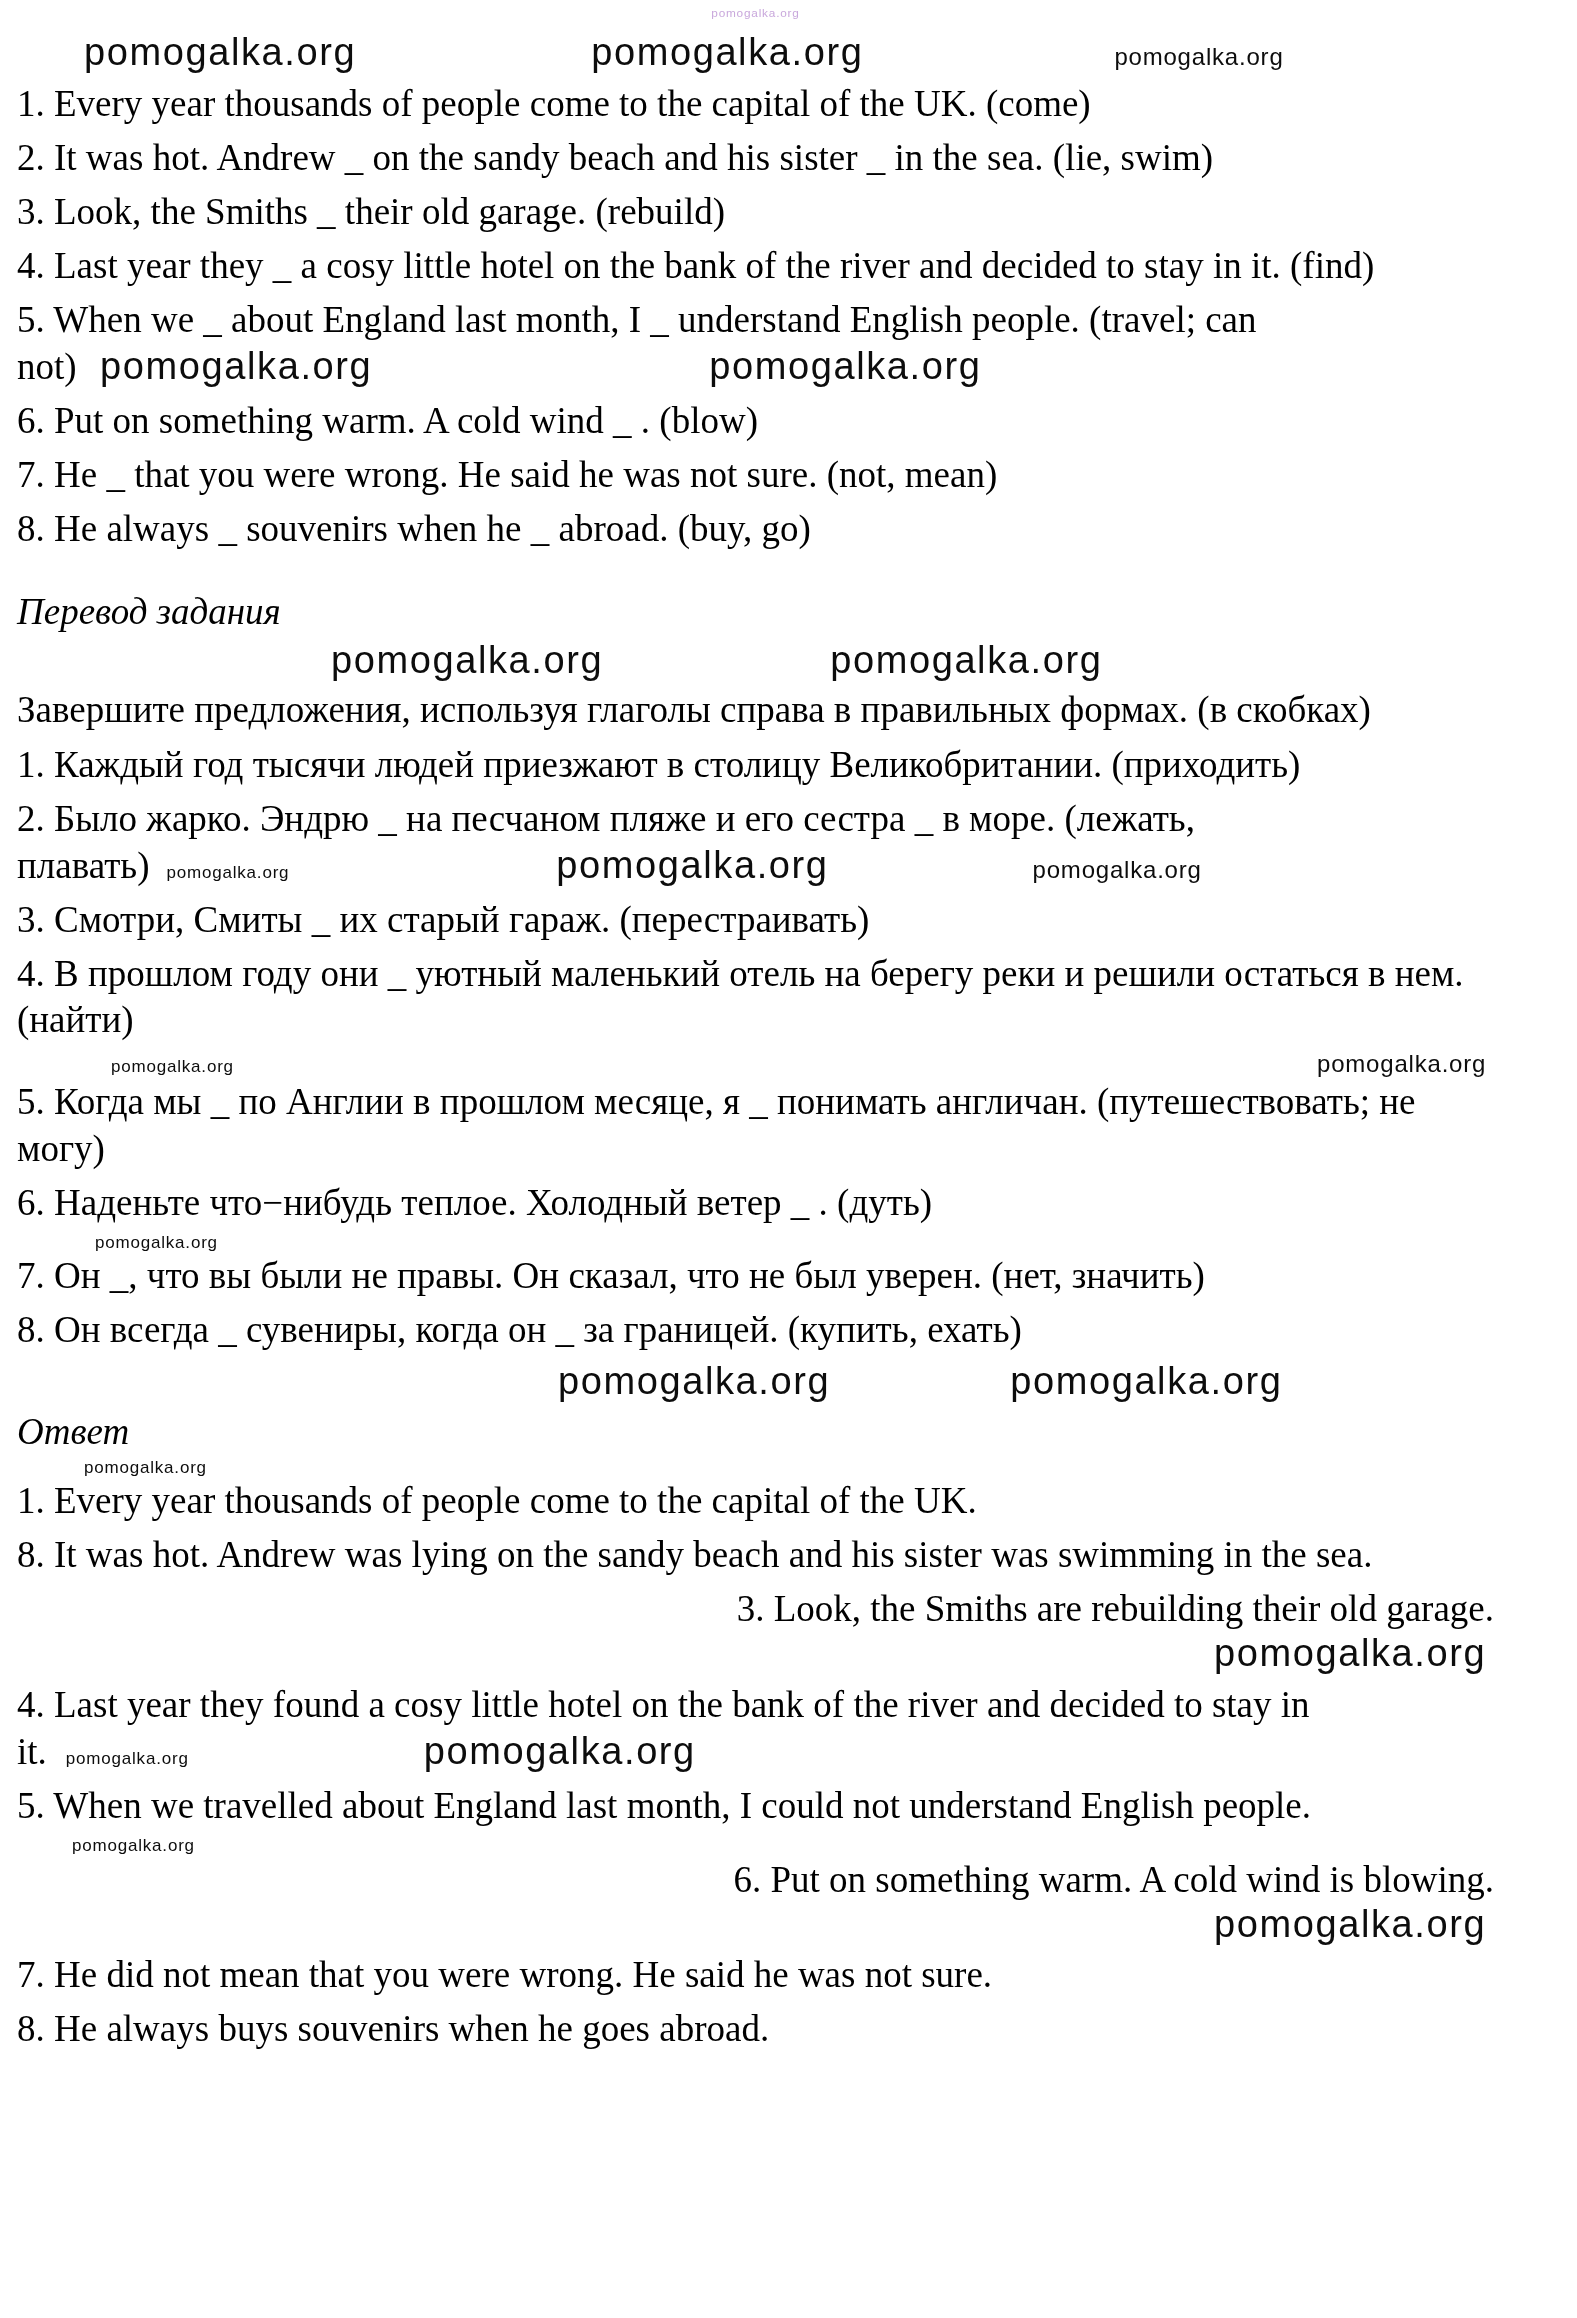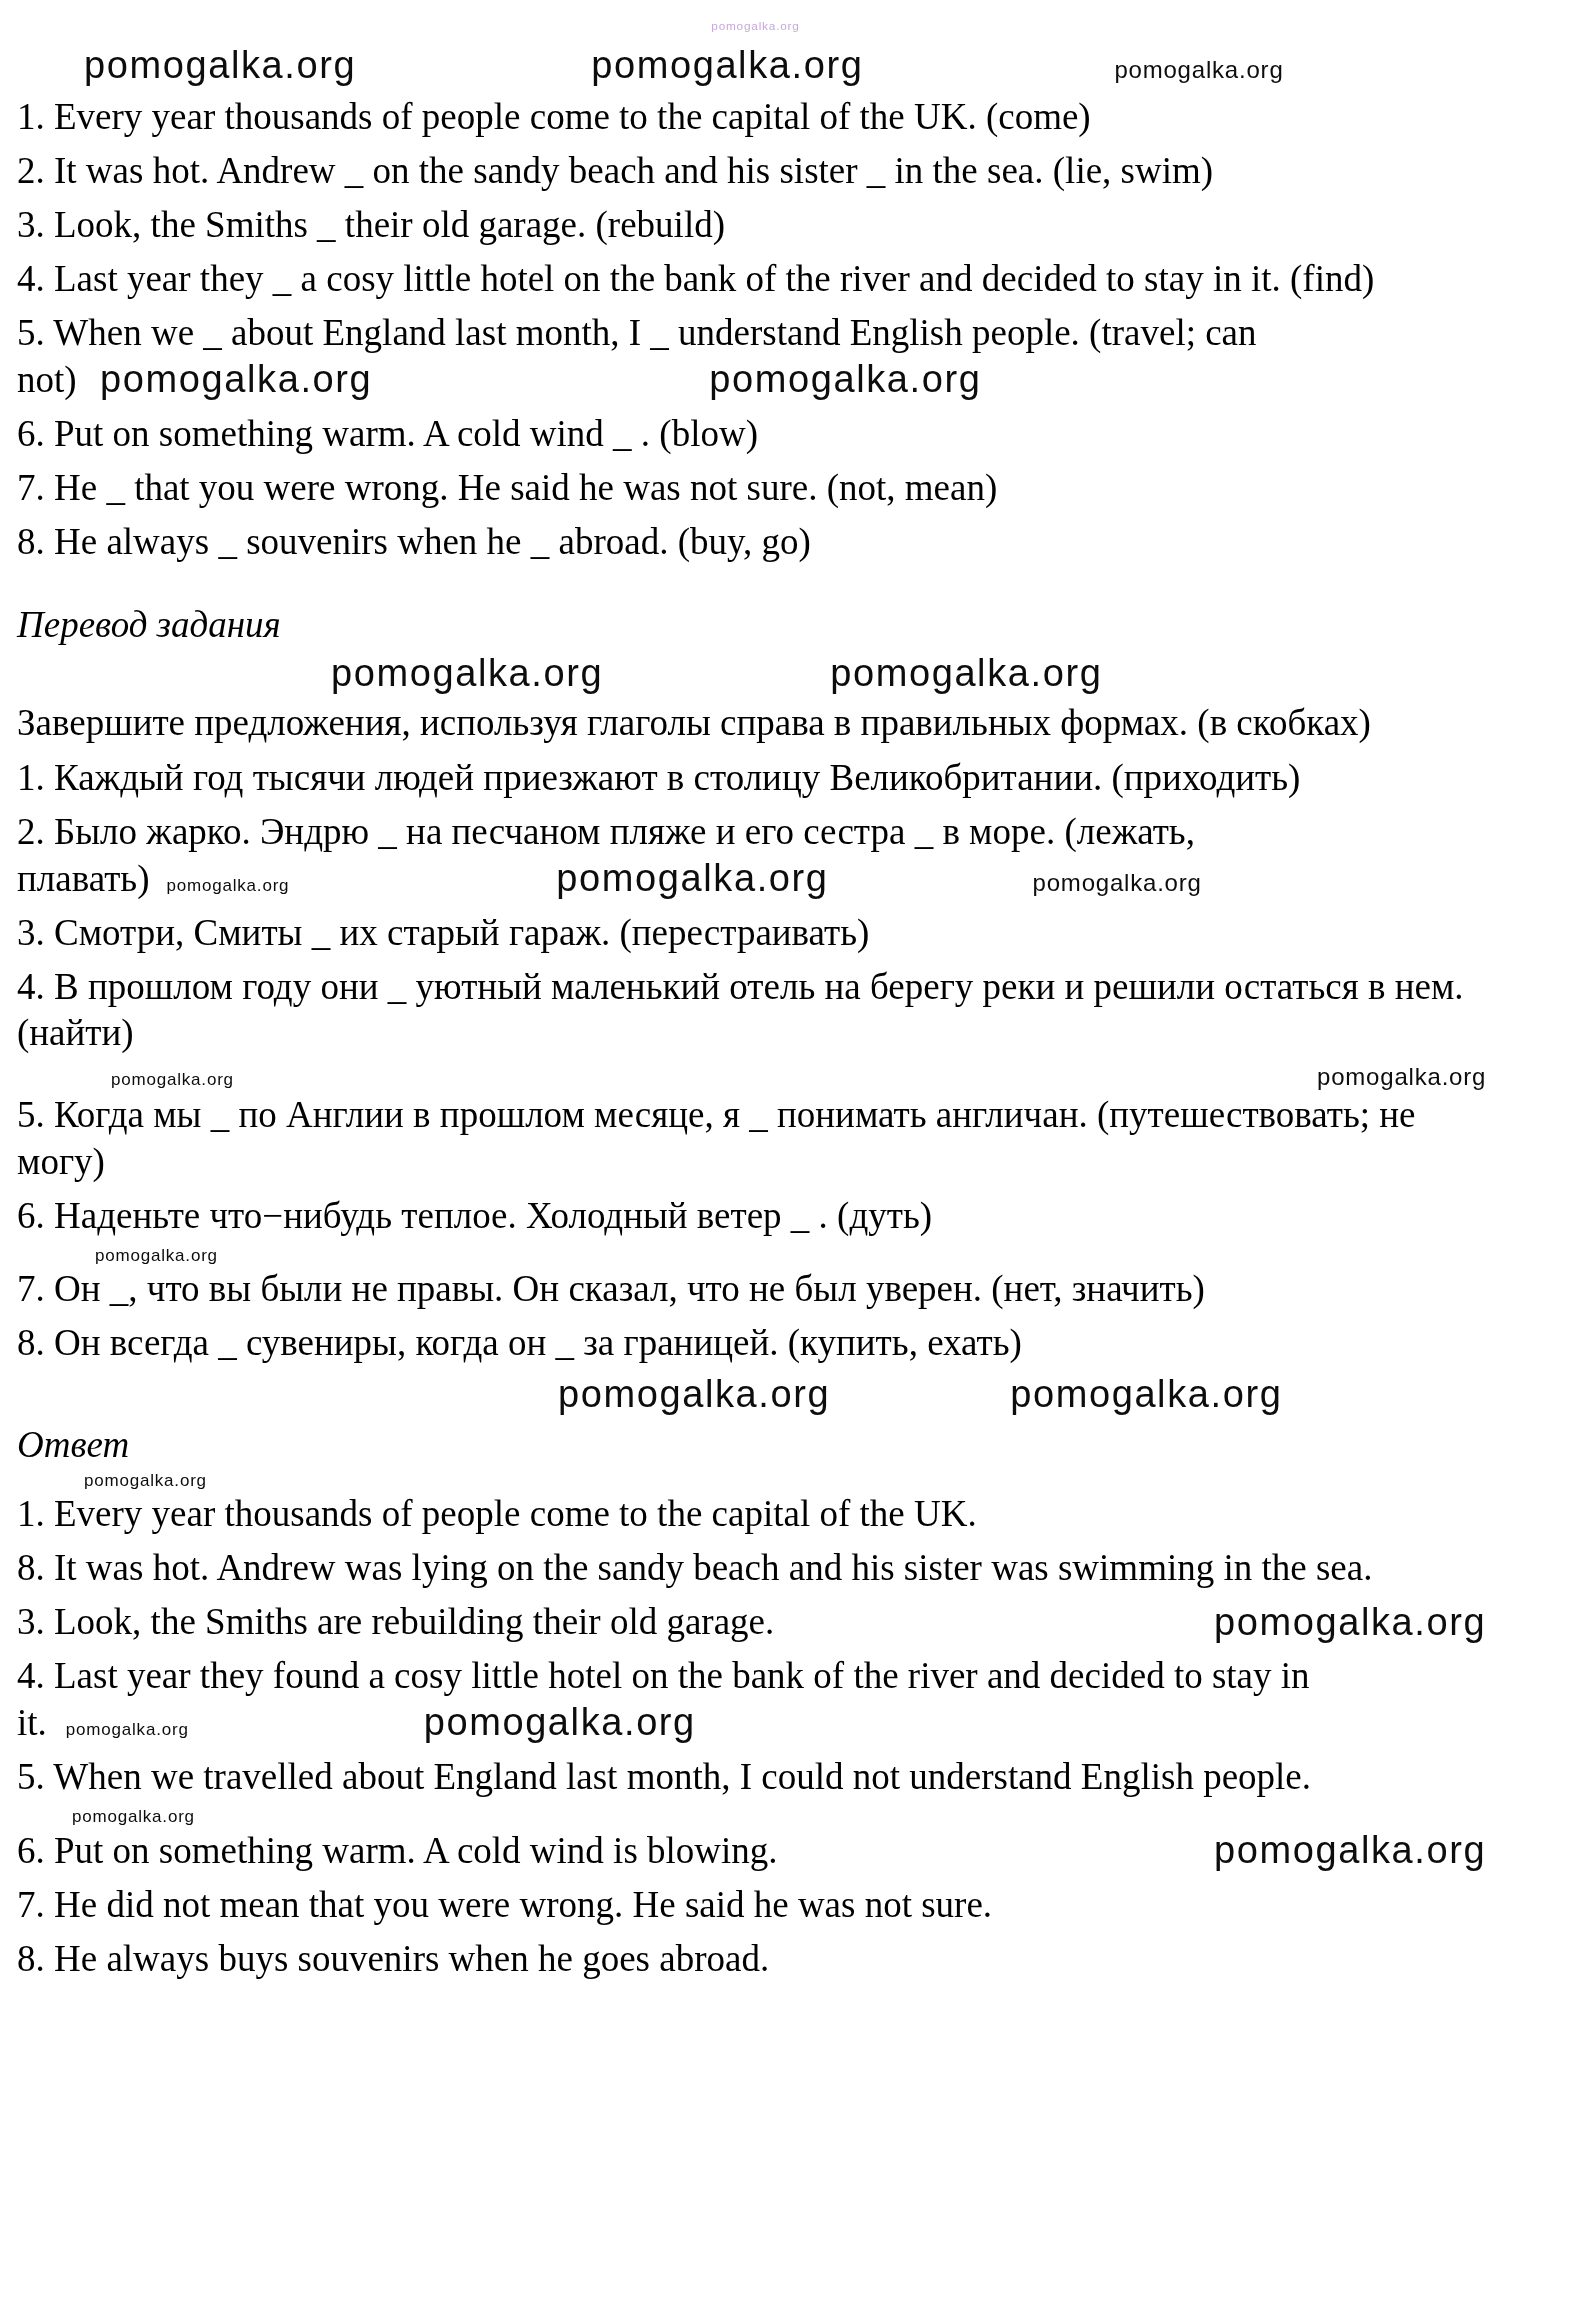--- a/index.html
+++ b/index.html
@@ -8,21 +8,21 @@
     width: 1577px;
     min-height: 2319px;
     font-family: "Liberation Serif", serif;
     color: #000000;
     font-size: 37px;
     line-height: 1.27;
   }
   .page {
     width: 1513px;
     min-height: 2319px;
-    padding: 19px 19px 31px 17px;
+    padding: 6px 19px 31px 17px;
     background: #ffffff;
   }
   .wm-top {
     text-align: center;
     font-family: "Liberation Sans", sans-serif;
     font-size: 11.8px;
     letter-spacing: 0.8px;
     color: #c9a8dc;
     margin-bottom: 11px;
   }
@@ -48,21 +48,21 @@
   .wm.lg { font-size: 38px; letter-spacing: 1.6px; }
   .wm.md { font-size: 24px; letter-spacing: 0.8px; }
   .wm.sm { font-size: 17px; letter-spacing: 0.8px; }
   .wm-row {
     display: flex;
     align-items: baseline;
     margin: 4.7px 0;
   }
   .wm-row.tight { margin: 0 0 -6.3px 0; }
   .line { margin: 7px 0; }
-  .flexline { display: flex; align-items: center; }
+  .flexline { display: flex; align-items: flex-end; flex-direction: column; }
   .push-right { margin-left: auto; margin-right: 7.8px; }
   .intro { margin: 1.6px 0 7.8px 0; }
 </style>
 </head>
 <body>
 
 <div class="page">
 
   <div class="wm-top">pomogalka.org</div>
 

